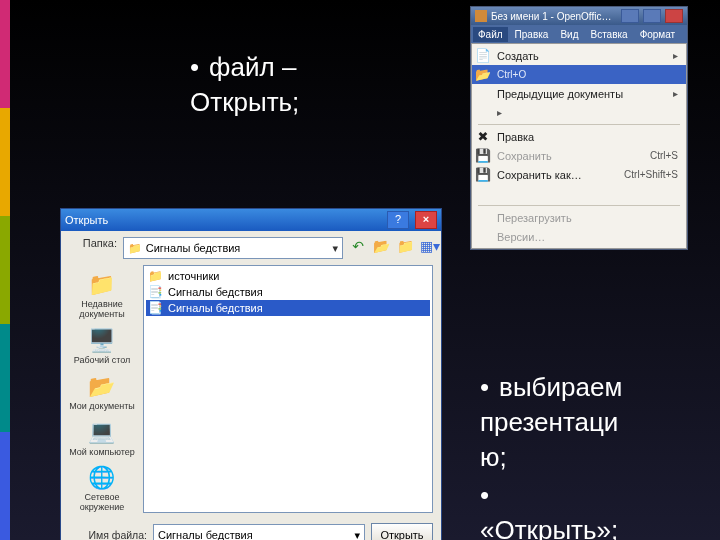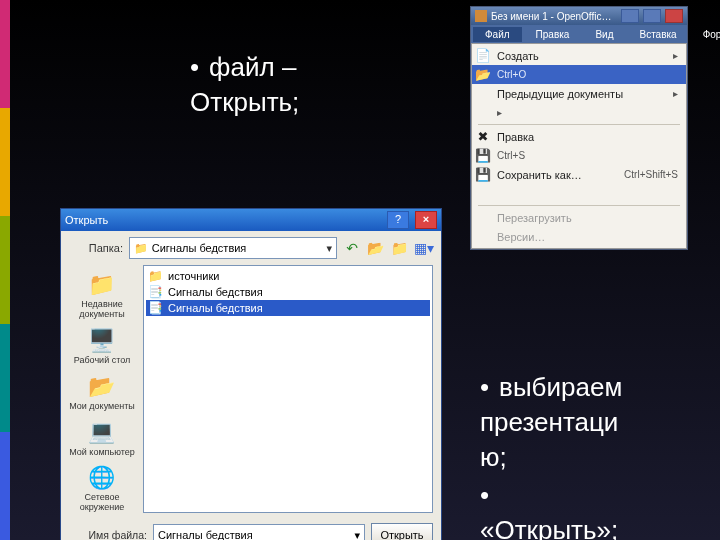--- a/index.html
+++ b/index.html
@@ -8,38 +8,38 @@
   .stripe div{flex:1}
   .txt{position:absolute;color:#fff;font-size:26px;line-height:1.35}
   .bullet::before{content:"•";margin-right:10px}
   
   .app{position:absolute;top:6px;right:32px;width:216px;border:1px solid #4a5a7a;background:#e8ebef;font-size:11px}
   .titlebar{display:flex;align-items:center;gap:4px;background:linear-gradient(#6a89b8,#3a5a8a);color:#fff;height:18px;padding:0 4px}
   .titlebar .ico{width:12px;height:12px;background:#d08a3a;display:inline-block}
   .titlebar .flex{flex:1;white-space:nowrap;overflow:hidden;text-overflow:ellipsis;font-size:10px}
   .winbtn{width:16px;height:12px;background:#c44;border:1px solid #933;display:inline-block}
   .menubar{display:flex;gap:2px;background:#4a6aa0;color:#fff;height:18px;align-items:center;padding:0 2px;font-size:10px}
-  .menubar span{padding:2px 12px}
+  .menubar span{padding:2px 5px}
   .menubar .active{background:#2a4a80}
   .menu{background:#f4f2ec;border:1px solid #999;padding:2px 0}
   .mitem{display:flex;align-items:center;height:19px;padding:0 8px 0 3px;gap:6px;font-size:11px;color:#222}
   .mitem .ic{width:16px;height:16px;display:flex;align-items:center;justify-content:center;font-size:13px}
   .mitem .lbl{flex:1}
   .mitem .sc{color:#555;font-size:10px}
   .mitem.sel{background:#3a63c4;color:#fff}
   .mitem.sel .sc{color:#e0e8f8}
   .mitem.dim{color:#9a9a9a}
   .msep{height:1px;margin:2px 6px;background:#c8c4b8}
   
   .dlg{position:absolute;left:60px;top:208px;width:380px;border:1px solid #2a4a8a;background:#eceae2;font-size:11px}
   .dtitle{display:flex;align-items:center;gap:6px;background:linear-gradient(#3a8ae0,#1a5ac0);color:#fff;height:22px;padding:0 4px}
   .dtitle .flex{flex:1}
   .dtitle .xb{width:20px;height:16px;background:#d44;border:1px solid #a22;color:#fff;text-align:center;line-height:14px;font-weight:bold;font-size:11px}
   .dtitle .hb{width:20px;height:16px;background:#3a7ae0;border:1px solid #2a5ab0;color:#fff;text-align:center;line-height:14px}
-  .dtop{display:flex;align-items:center;gap:6px;padding:6px 8px}
+  .dtop{display:flex;gap:6px;padding:6px 2px}
   .lbl-r{width:54px;text-align:right;color:#333}
   .combo{flex:1;height:20px;border:1px solid #7a95b8;background:#fff;display:flex;align-items:center;padding:0 4px;gap:4px}
   .combo .dd{margin-left:auto;color:#333}
   .ticon{width:18px;height:18px;display:flex;align-items:center;justify-content:center;font-size:14px}
   .dbody{display:flex}
   .sidebar{width:82px;display:flex;flex-direction:column;align-items:center;gap:3px;padding:4px 0}
   .sitem{display:flex;flex-direction:column;align-items:center;gap:1px;width:72px;padding:2px;text-align:center;font-size:9px;line-height:1.1;color:#333}
   .sitem .sico{width:32px;height:28px;display:flex;align-items:center;justify-content:center;font-size:22px}
   .filelist{flex:1;margin:0 8px 6px 0;border:1px solid #7a95b8;background:#fff;min-height:190px;padding:2px}
   .frow{display:flex;align-items:center;gap:4px;padding:1px 2px;font-size:11px}
@@ -113,20 +113,21 @@
           <span class="sc">▸</span>
         </div>
         <div class="msep"></div>
         <div class="mitem">
           <span class="ic">✖</span>
           <span class="lbl">Правка</span>
           <span class="sc"></span>
         </div>
         <div class="mitem dim">
           <span class="ic">💾</span>
+          <span class="lbl">Сохранить</span>
           <span class="sc">Ctrl+S</span>
         </div>
         <div class="mitem">
           <span class="ic">💾</span>
           <span class="lbl">Сохранить как…</span>
           <span class="sc">Ctrl+Shift+S</span>
         </div>
         <div class="mitem dim">
           <span class="ic"></span>
           <span class="sc"></span>

